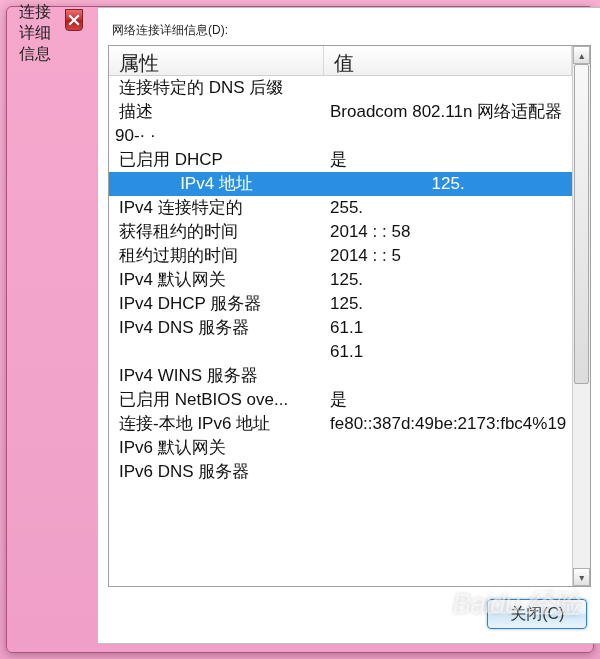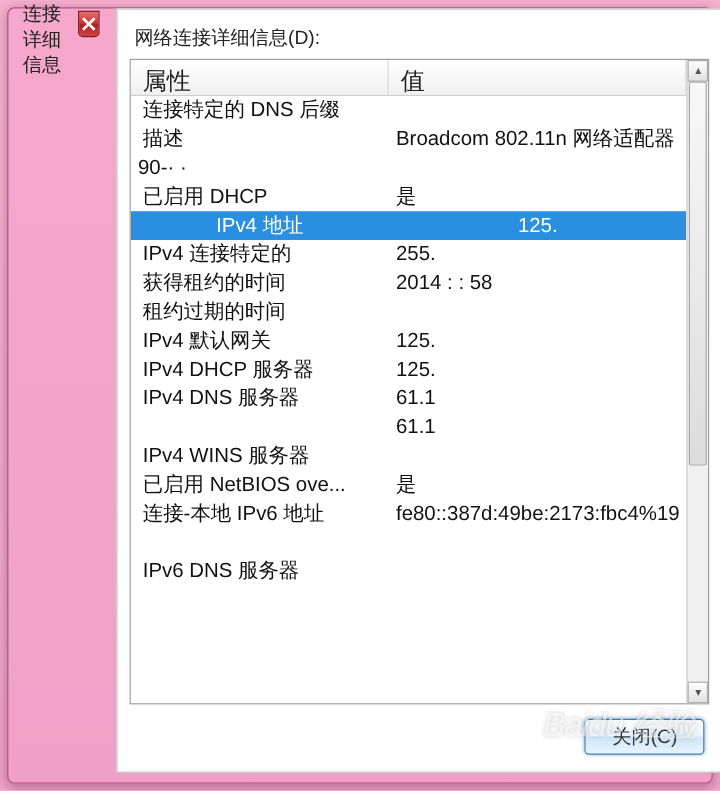--- a/index.html
+++ b/index.html
@@ -52,21 +52,21 @@
   .client {
     flex: 1;
     background: #fff;
     margin: 0 8px 8px 8px;
     border: 1px solid #c0c0c0;
     display: flex;
     flex-direction: column;
     padding: 14px 10px 10px 10px;
   }
   .section-label {
-    font-size: 16px;
+    font-size: 12px;
     color: #222;
     margin: 0 4px 6px 4px;
   }
   .listwrap {
     flex: 1;
     border: 1px solid #a0a0a0;
     position: relative;
     display: flex;
     background: #fff;
   }
@@ -209,20 +209,21 @@
               <div class="row">
                 <div class="cell-prop">IPv4 连接特定的</div>
                 <div class="cell-val">255.</div>
               </div>
               <div class="row">
                 <div class="cell-prop">获得租约的时间</div>
                 <div class="cell-val">2014            :   : 58</div>
               </div>
               <div class="row">
                 <div class="cell-prop">租约过期的时间</div>
+                <div class="cell-val">2014            :   : 5</div>
               </div>
               <div class="row">
                 <div class="cell-prop">IPv4 默认网关</div>
                 <div class="cell-val">125.</div>
               </div>
               <div class="row">
                 <div class="cell-prop">IPv4 DHCP 服务器</div>
                 <div class="cell-val">125.</div>
               </div>
               <div class="row">
@@ -239,20 +240,21 @@
               </div>
               <div class="row">
                 <div class="cell-prop">已启用 NetBIOS ove...</div>
                 <div class="cell-val">是</div>
               </div>
               <div class="row">
                 <div class="cell-prop">连接-本地 IPv6 地址</div>
                 <div class="cell-val">fe80::387d:49be:2173:fbc4%19</div>
               </div>
               <div class="row">
+                <div class="cell-prop">IPv6 默认网关</div>
                 <div class="cell-val"></div>
               </div>
               <div class="row">
                 <div class="cell-prop">IPv6 DNS 服务器</div>
                 <div class="cell-val"></div>
               </div>
             </div>
         </div>
         <div class="scrollbar">
           <div class="sb-btn">▴</div>

